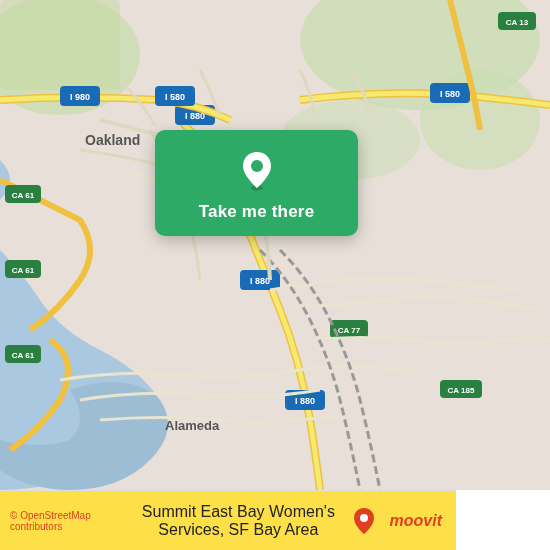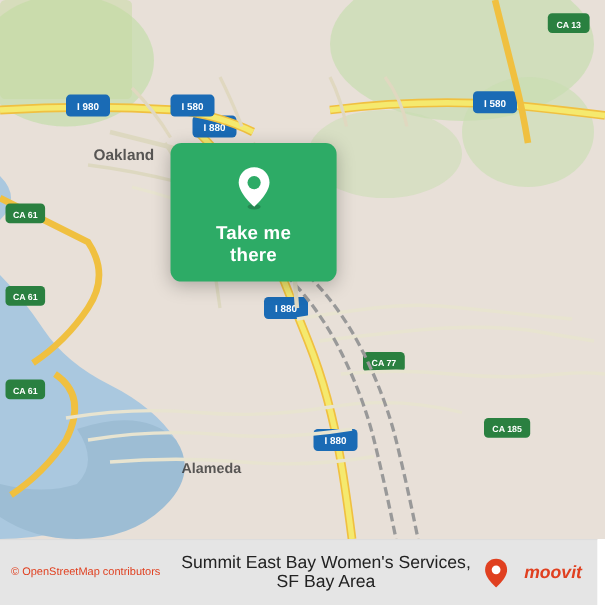--- a/index.html
+++ b/index.html
@@ -25,21 +25,21 @@
       width: 100%;
       height: 100%;
       position: absolute;
       top: 0; left: 0;
     }
 
     #take-me-there-card {
       position: absolute;
       top: 130px;
       left: 155px;
-      width: 151px;
+      width: 203px;
       background: #2dab66;
       border-radius: 10px;
       display: flex;
       flex-direction: column;
       align-items: center;
       padding: 18px 20px 14px 20px;
       box-shadow: 0 4px 16px rgba(0,0,0,0.25);
       z-index: 10;
       cursor: pointer;
     }
@@ -52,23 +52,23 @@
 
     #take-me-there-label {
       color: #fff;
       font-size: 17px;
       font-weight: bold;
       letter-spacing: 0.2px;
       text-align: center;
     }
 
     #footer-bar {
-      width: 543px;
+      width: 456px;
       height: 60px;
-      background: #e5e5e5;
+      background: #fde047;
       display: flex;
       align-items: center;
       padding: 0 14px 0 10px;
       border-top: 1px solid #ddd;
       position: relative;
     }
 
     #osm-attribution {
       font-size: 10px;
       color: #555;

